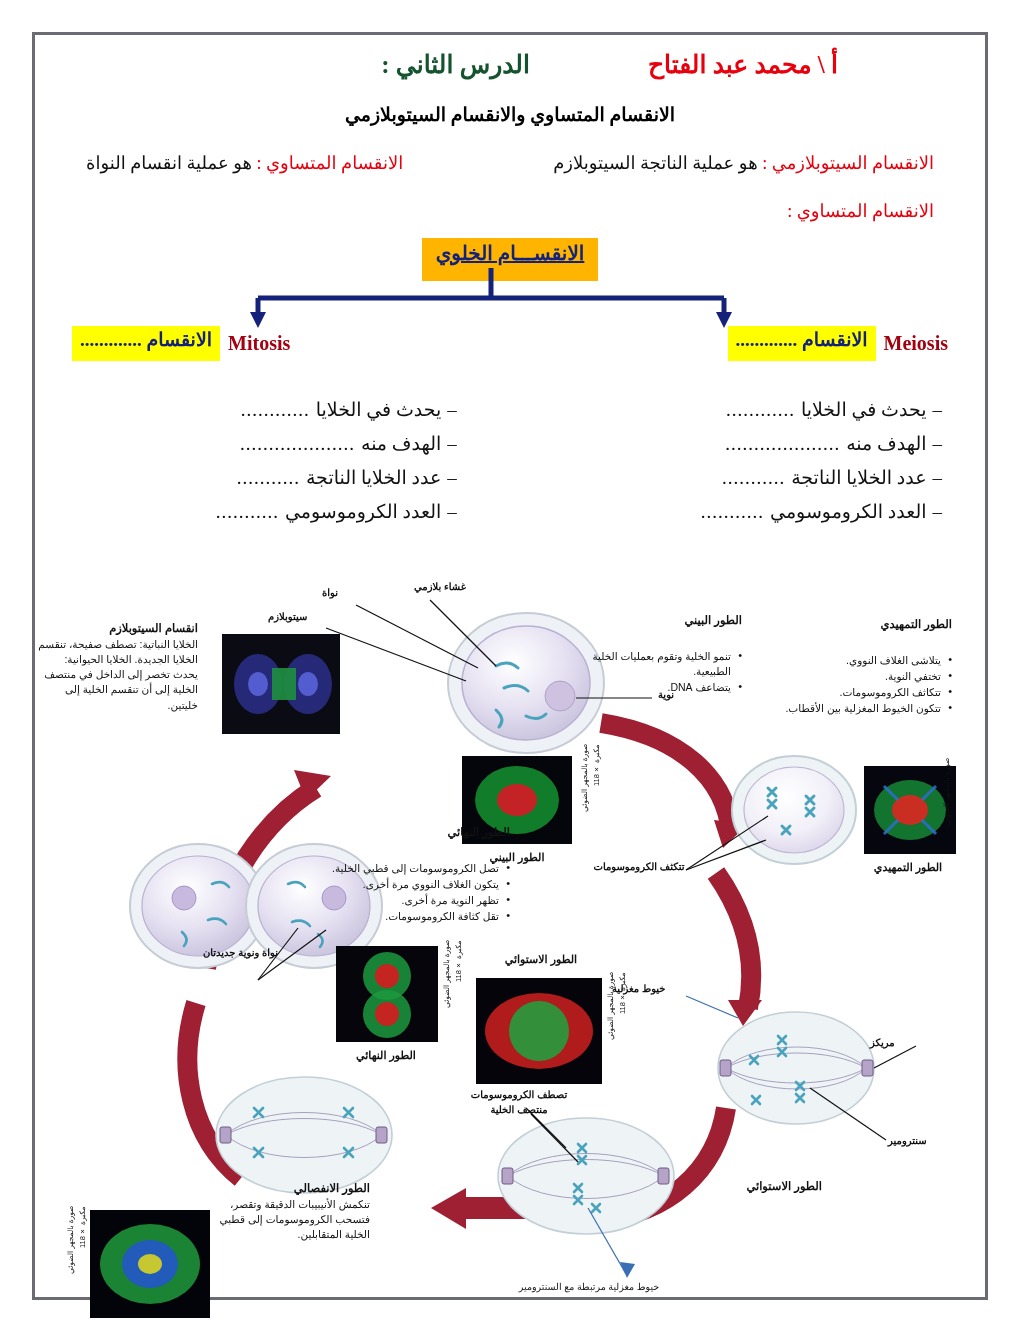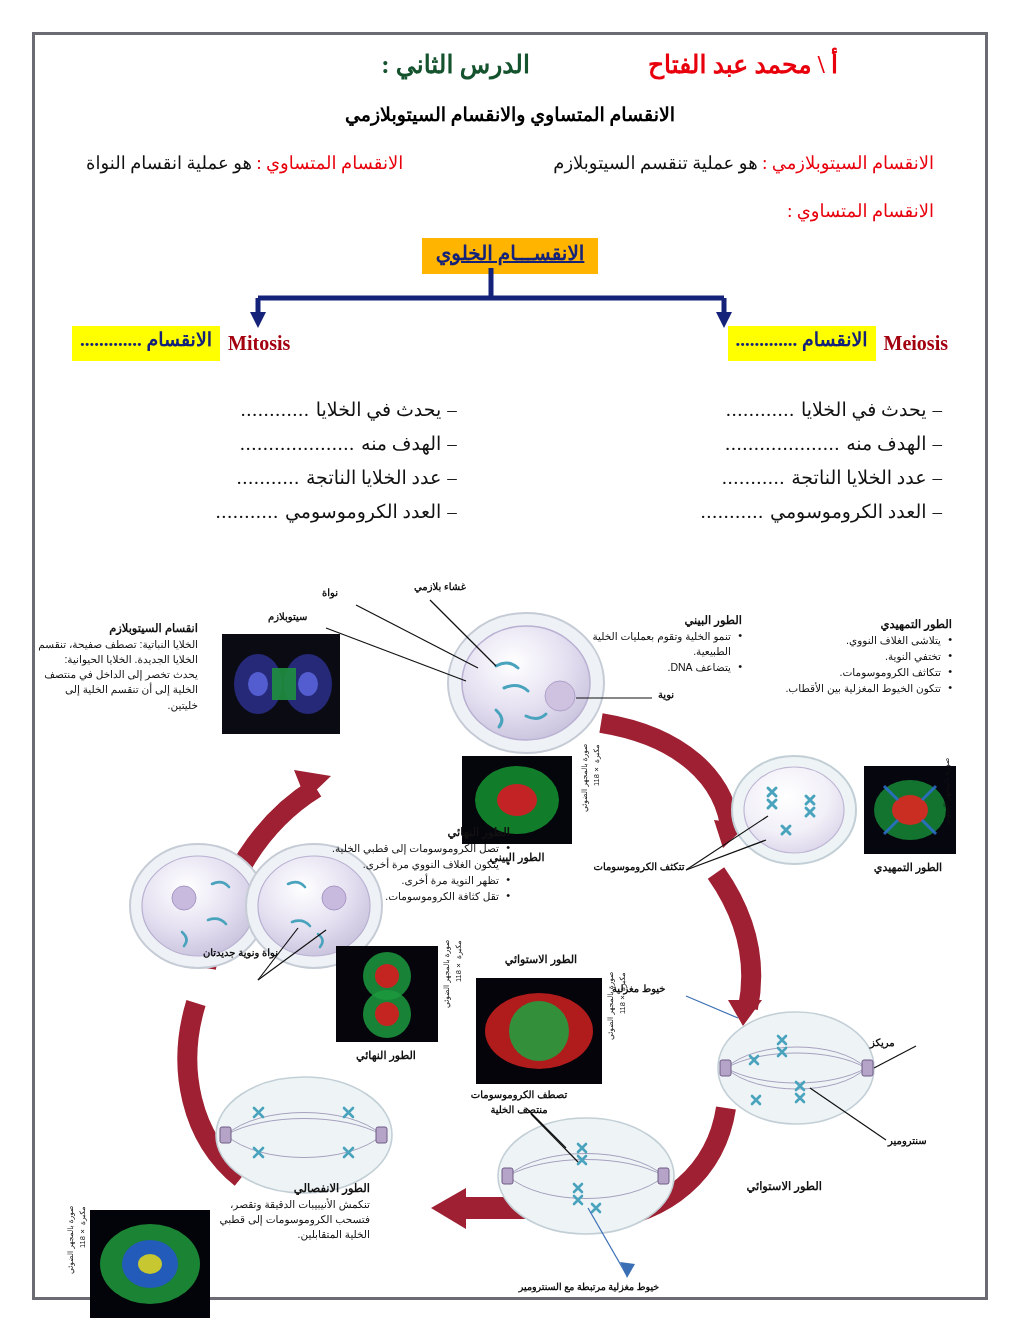--- a/index.html
+++ b/index.html
@@ -52,21 +52,21 @@
     padding-right:22px;
   }
 
   
   .chart-wrap{position:relative;height:150px;margin-top:16px;}
   .chart-top{
     position:absolute;top:0;left:0;right:0;display:flex;justify-content:center;
   }
   .hl-orange{
     background:#ffb400;color:#14227a;font-weight:bold;font-size:20px;
-    padding:3px 14px 9px 14px;letter-spacing:1px;
+    padding:3px 14px 16px 14px;letter-spacing:1px;
     text-decoration:underline;
   }
   .connector{position:absolute;top:30px;left:0;right:0;height:62px;}
   .branch-row{
     position:absolute;top:88px;left:0;right:0;
     display:flex;flex-direction:row;justify-content:space-between;
     padding:0 8px;
   }
   .branch{
     display:flex;flex-direction:row;align-items:center;gap:8px;
@@ -106,21 +106,21 @@
   .dg-text{
     position:absolute;font-family:"Liberation Sans", sans-serif;
     color:#111;line-height:1.45;
   }
   .ph-title{font-weight:bold;font-size:11.5px;color:#111;}
   .ph-body{font-size:10.5px;color:#111;}
   .ph-body li{margin-bottom:1px;list-style:none;position:relative;padding-right:11px;}
   .ph-body li:before{
     content:"\2022";position:absolute;right:0;top:-1px;font-size:11px;
   }
-  .ph-body ul{margin:0 0 0 0;padding:0;}
+  .ph-body ul{margin:20px 0 0 0;padding:0;}
   .lbl{font-size:10px;color:#111;font-weight:bold;}
   .lbl-thin{font-size:9.5px;color:#111;font-weight:normal;}
   .cap{font-size:11px;font-weight:bold;color:#111;}
   .micro-cap{
     font-size:7.5px;color:#111;writing-mode:vertical-rl;
     transform:rotate(180deg);white-space:nowrap;
   }
 </style>
 </head>
 <body>
@@ -133,21 +133,21 @@
     <div class="header-row">
       <span class="teacher-name">أ \ محمد عبد الفتاح</span>
       <span class="lesson-title">الدرس الثاني :</span>
     </div>
 
     <div class="subject-title">الانقسام المتساوي والانقسام السيتوبلازمي</div>
 
     <div class="def-row">
       <div>
         <span class="def-term">الانقسام السيتوبلازمي :</span>
-        <span class="def-body">هو عملية تنقسم السيتوبلازم</span>
+        <span class="def-body">هو عملية الناتجة السيتوبلازم</span>
       </div>
       <div>
         <span class="def-term">الانقسام المتساوي :</span>
         <span class="def-body">هو عملية انقسام النواة</span>
       </div>
     </div>
 
     <div class="mitosis-head">الانقسام المتساوي :</div>
 
     <div class="chart-wrap">
@@ -471,21 +471,21 @@
       <div class="dg-text" style="top:632px;left:186px;width:158px;text-align:right;">
         <div class="ph-title">الطور الانفصالي</div>
         <div class="ph-body">تنكمش الأنيبيبات الدقيقة وتقصر، فتسحب الكروموسومات إلى قطبي الخلية المتقابلين.</div>
       </div>
 
       <div class="dg-text lbl" style="top:312px;left:560px;width:106px;text-align:center;">تتكثف الكروموسومات</div>
       <div class="dg-text lbl" style="top:488px;left:844px;">مريكز</div>
       <div class="dg-text lbl" style="top:586px;left:862px;">سنترومير</div>
       <div class="dg-text lbl" style="top:434px;left:586px;">خيوط مغزلية</div>
       <div class="dg-text lbl" style="top:540px;left:432px;width:122px;text-align:center;">تصطف الكروموسومات منتصف الخلية</div>
-      <div class="dg-text lbl-thin" style="top:732px;left:492px;width:142px;text-align:center;font-weight:bold;">خيوط مغزلية مرتبطة مع السنترومير</div>
+      <div class="dg-text lbl-thin" style="top:732px;left:492px;width:142px;text-align:center;">خيوط مغزلية مرتبطة مع السنترومير</div>
       <div class="dg-text lbl" style="top:398px;left:160px;width:92px;">نواة ونوية جديدتان</div>
 
       <div class="dg-text cap" style="top:302px;left:438px;width:106px;text-align:center;">الطور البيني</div>
       <div class="dg-text cap" style="top:312px;left:834px;width:96px;text-align:center;">الطور التمهيدي</div>
       <div class="dg-text cap" style="top:404px;left:456px;width:118px;text-align:center;">الطور الاستوائي</div>
       <div class="dg-text cap" style="top:500px;left:308px;width:104px;text-align:center;">الطور النهائي</div>
 
       <div class="dg-text micro-cap" style="top:196px;left:554px;height:100px;">
         <span>صورة بالمجهر الضوئي</span>
       </div>

